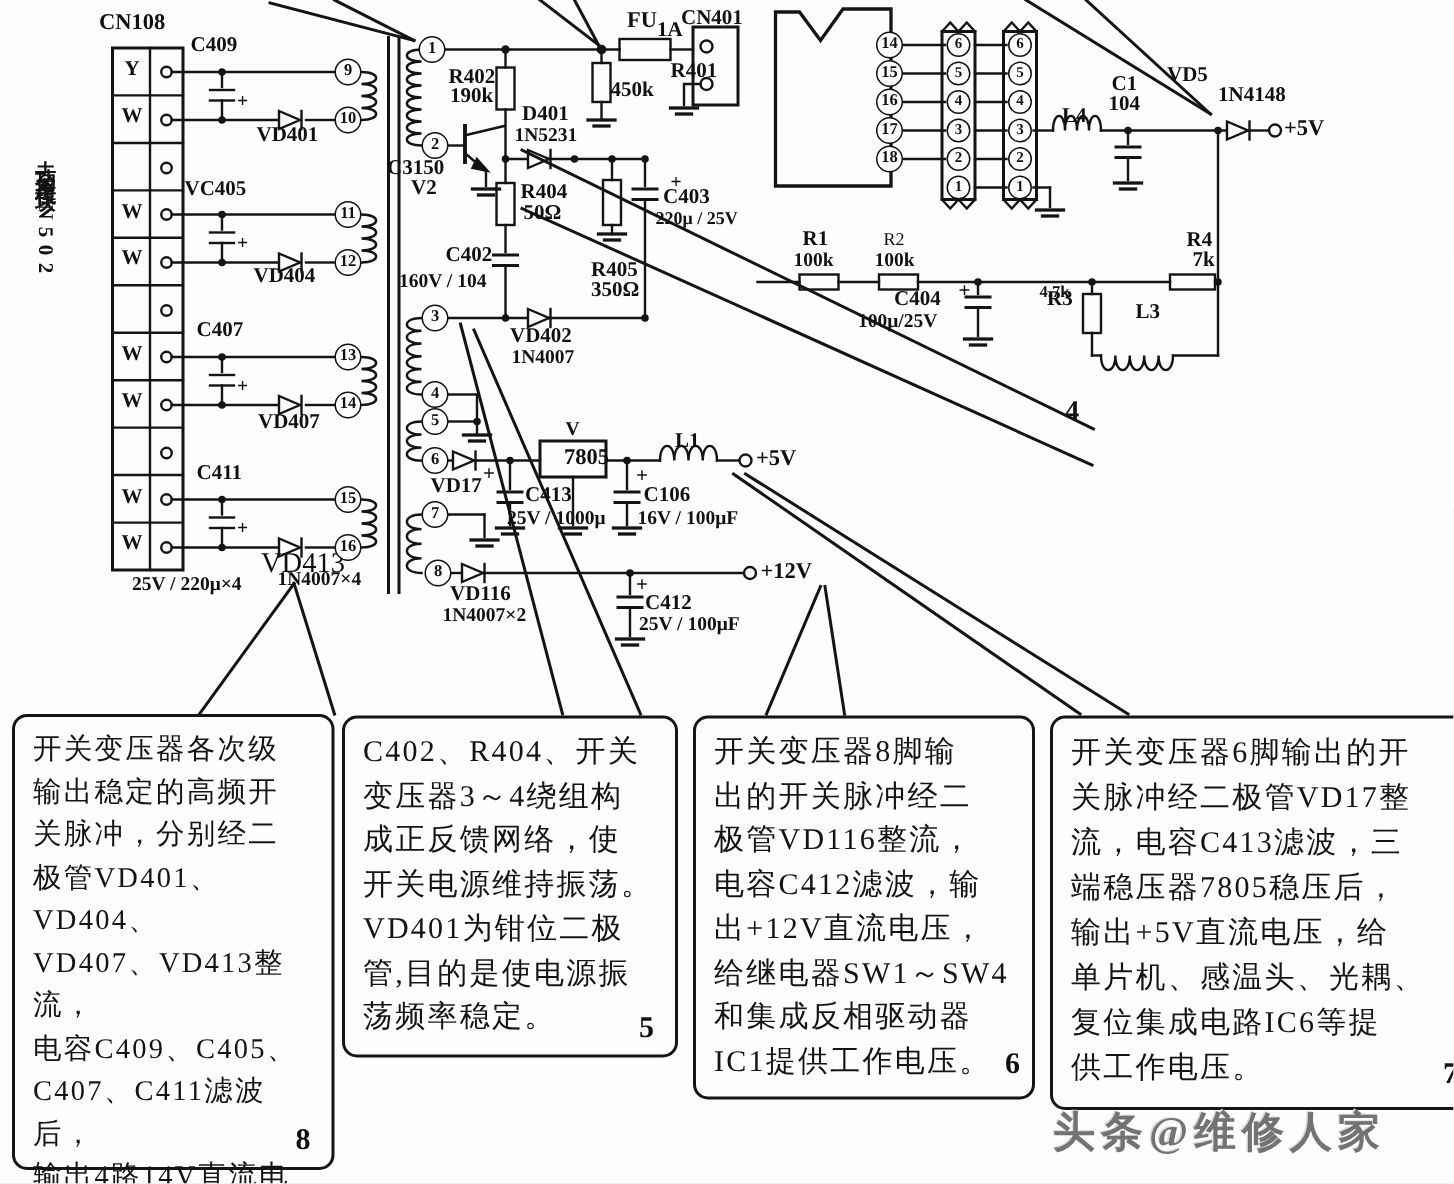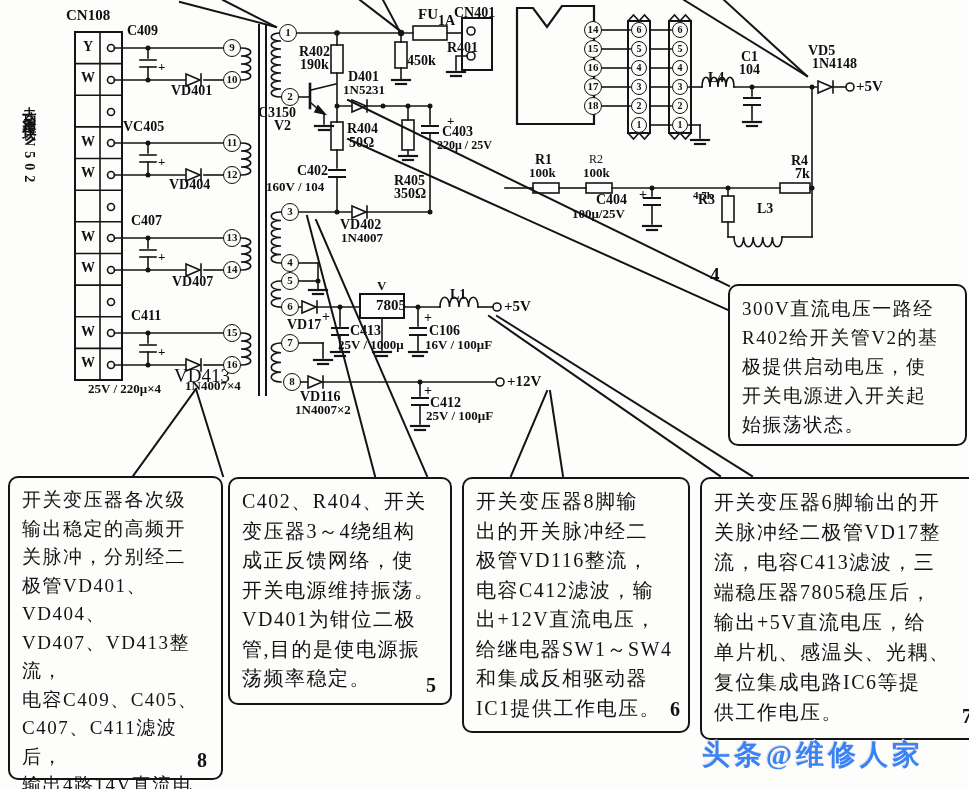--- a/index.html
+++ b/index.html
@@ -14,21 +14,21 @@
   .cellletter{position:absolute;width:18px;text-align:center;font-size:14px;font-weight:bold;}
   .vert-label{position:absolute;writing-mode:vertical-rl;letter-spacing:5px;font-size:14px;
       font-weight:bold;}
   .callout{position:absolute;box-sizing:border-box;border:2.2px solid #151515;border-radius:10px;
       background:#fdfdfb;padding:8px 10px 6px 12px;z-index:4;}
   .callout-text{font-size:19px;line-height:29px;letter-spacing:1.5px;white-space:pre-line;
       color:#141414;}
   .callout-num{position:absolute;right:14px;bottom:6px;font-size:20px;font-weight:bold;}
   #box4-num{position:absolute;font-size:19px;font-weight:bold;}
   #watermark{position:absolute;left:702px;top:736px;font-size:28px;font-weight:bold;
-      letter-spacing:4px;color:#3b82f6;text-shadow:1px 1px 0 #fff,-1px -1px 0 #dcdcdc;z-index:5;}
+      letter-spacing:4px;color:#737373;text-shadow:1px 1px 0 #fff,-1px -1px 0 #dcdcdc;z-index:5;}
 </style>
 </head>
 <body>
 
 <div id="page">
 
   <svg id="schematic-svg" width="969" height="789" viewBox="0 0 969 789">
     <g stroke="#141414" stroke-width="1.6" fill="none" stroke-linecap="square">
 
       <rect x="75" y="32" width="47" height="348" stroke-width="2"></rect>
@@ -382,21 +382,21 @@
       <span class="lbl" style="left: 450px; top: 288px; font-size: 14px; font-weight: 700;">L1</span>
       <span class="lbl" style="left: 504px; top: 299px; font-size: 15px; font-weight: 700;">+5V</span>
       <span class="lbl" style="left: 300px; top: 390px; font-size: 14px; font-weight: 700;">VD116</span>
       <span class="lbl" style="left: 295px; top: 403px; font-size: 13px; font-weight: 700;">1N4007×2</span>
       <span class="lbl" style="left: 430px; top: 396px; font-size: 14px; font-weight: 700;">C412</span>
       <span class="lbl" style="left: 426px; top: 409px; font-size: 13px; font-weight: 700;">25V / 100μF</span>
       <span class="lbl" style="left: 424px; top: 384px; font-size: 14px; font-weight: 700;">+</span>
       <span class="lbl" style="left: 507px; top: 374px; font-size: 15px; font-weight: 700;">+12V</span>
       <span class="lbl" style="left: 741px; top: 50px; font-size: 14px; font-weight: 700;">C1</span>
       <span class="lbl" style="left: 739px; top: 63px; font-size: 14px; font-weight: 700;">104</span>
-      <span class="lbl" style="left: 808px; top: 44px; font-size: 14px; font-weight: 700; text-align: center;">VD5</span>
+      <span class="lbl" style="left: 778px; top: 44px; font-size: 14px; font-weight: 700; text-align: center;">VD5</span>
       <span class="lbl" style="left: 812px; top: 57px; font-size: 14px; font-weight: 700;">1N4148</span>
       <span class="lbl" style="left: 856px; top: 79px; font-size: 15px; font-weight: 700;">+5V</span>
       <span class="lbl" style="left: 708px; top: 71px; font-size: 14px; font-weight: 700;">L4</span>
       <span class="lbl" style="left: 535px; top: 153px; font-size: 14px; font-weight: 700;">R1</span>
       <span class="lbl" style="left: 529px; top: 166px; font-size: 13px; font-weight: 700;">100k</span>
       <span class="lbl" style="left: 589px; top: 153px; font-size: 12px; font-weight: 400;">R2</span>
       <span class="lbl" style="left: 583px; top: 166px; font-size: 13px; font-weight: 700;">100k</span>
       <span class="lbl" style="left: 791px; top: 154px; font-size: 14px; font-weight: 700;">R4</span>
       <span class="lbl" style="left: 795px; top: 167px; font-size: 14px; font-weight: 700;">7k</span>
       <span class="lbl" style="left: 698px; top: 193px; font-size: 14px; font-weight: 700;">R3</span>
@@ -445,27 +445,20 @@
       <span class="cellletter" style="left: 79px; top: 228.66px;">W</span>
       <span class="cellletter" style="left: 79px; top: 260.3px;">W</span>
       <span class="cellletter" style="left: 79px; top: 323.58px;">W</span>
       <span class="cellletter" style="left: 79px; top: 355.22px;">W</span>
     </div>
 
   <div class="vert-label" style="left:20px;top:96px;height:210px">去功率模块CN502</div>
 
   <span id="box4-num" style="left:710px;top:264px">4</span>
 
-  <div class="callout" style="left:728px;top:284px;width:239px;height:162px">
-    <div class="callout-text" style="font-size:19px;line-height:29px">300V直流电压一路经
-R402给开关管V2的基
-极提供启动电压，使
-开关电源进入开关起
-始振荡状态。</div>
-  </div>
 
   <div class="callout" style="left:8px;top:476px;width:215px;height:304px">
     <div class="callout-text" style="line-height:28.5px">开关变压器各次级
 输出稳定的高频开
 关脉冲，分别经二
 极管VD401、VD404、
 VD407、VD413整流，
 电容C409、C405、
 C407、C411滤波后，
 输出4路14V直流电

